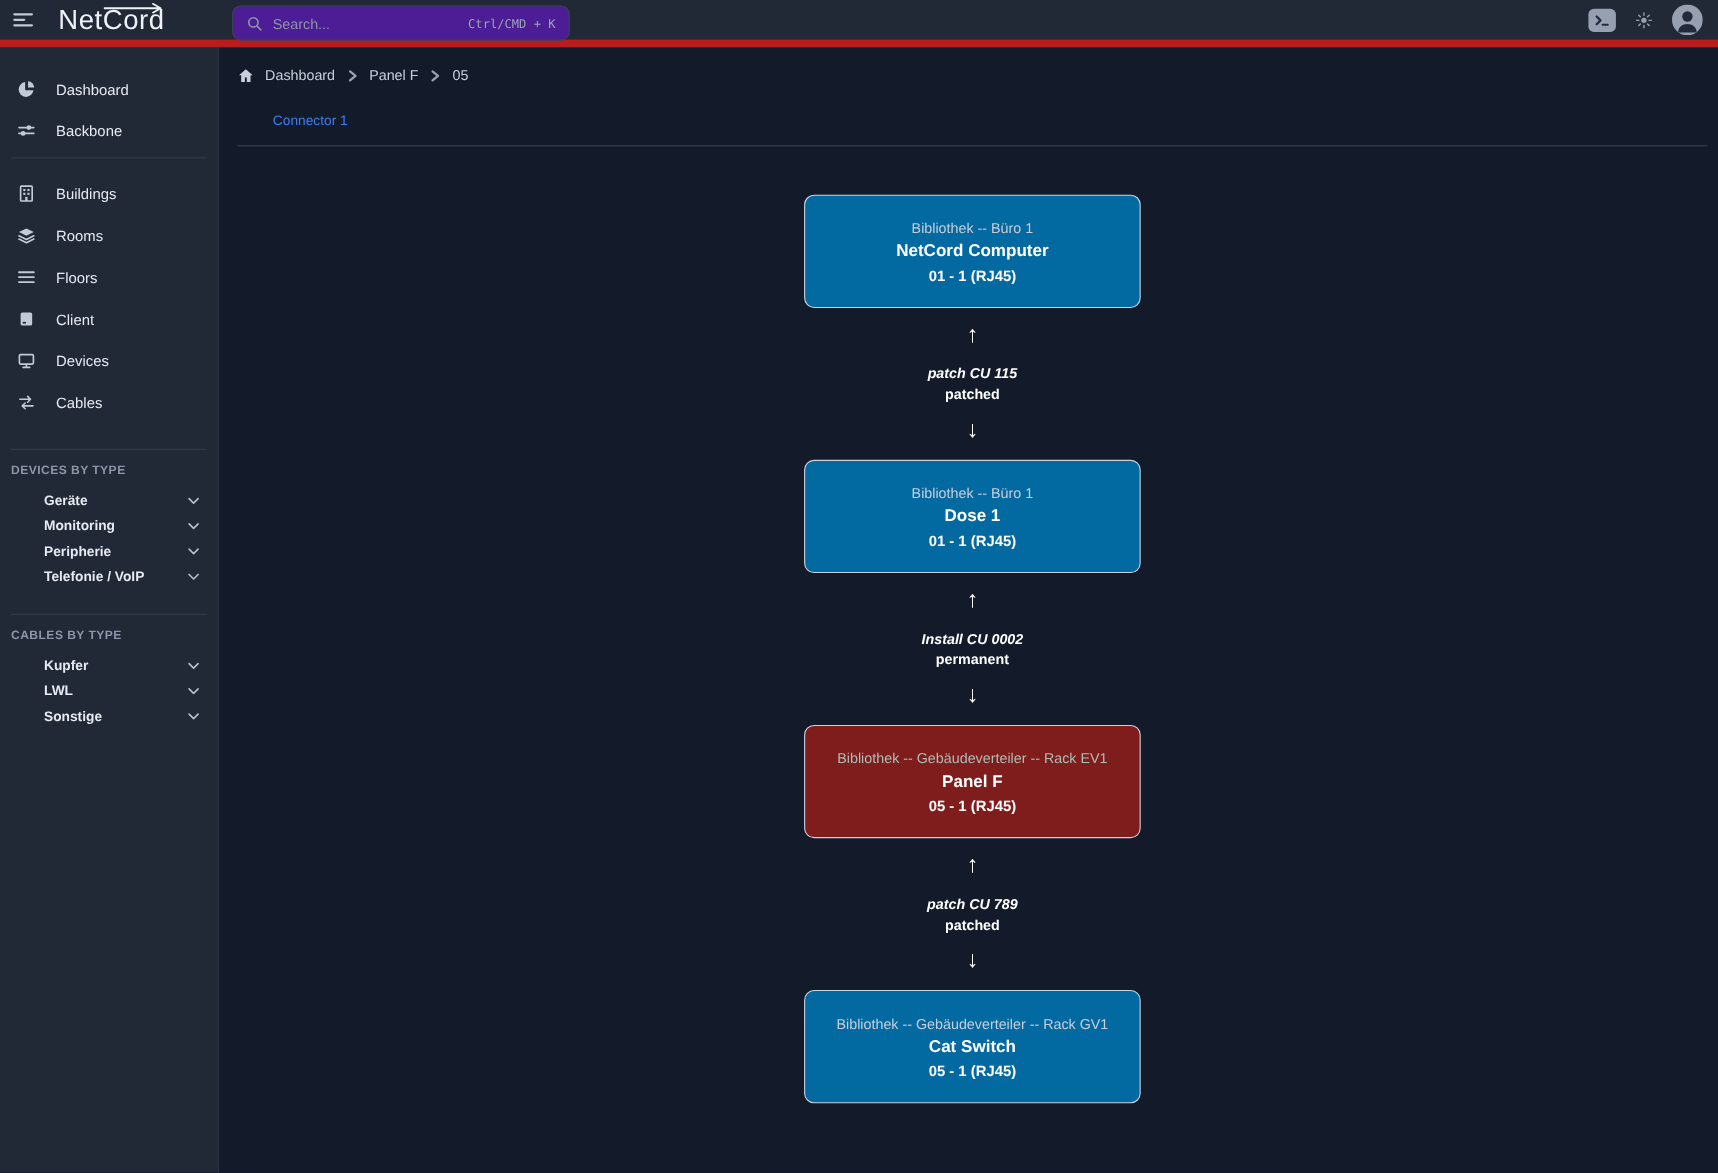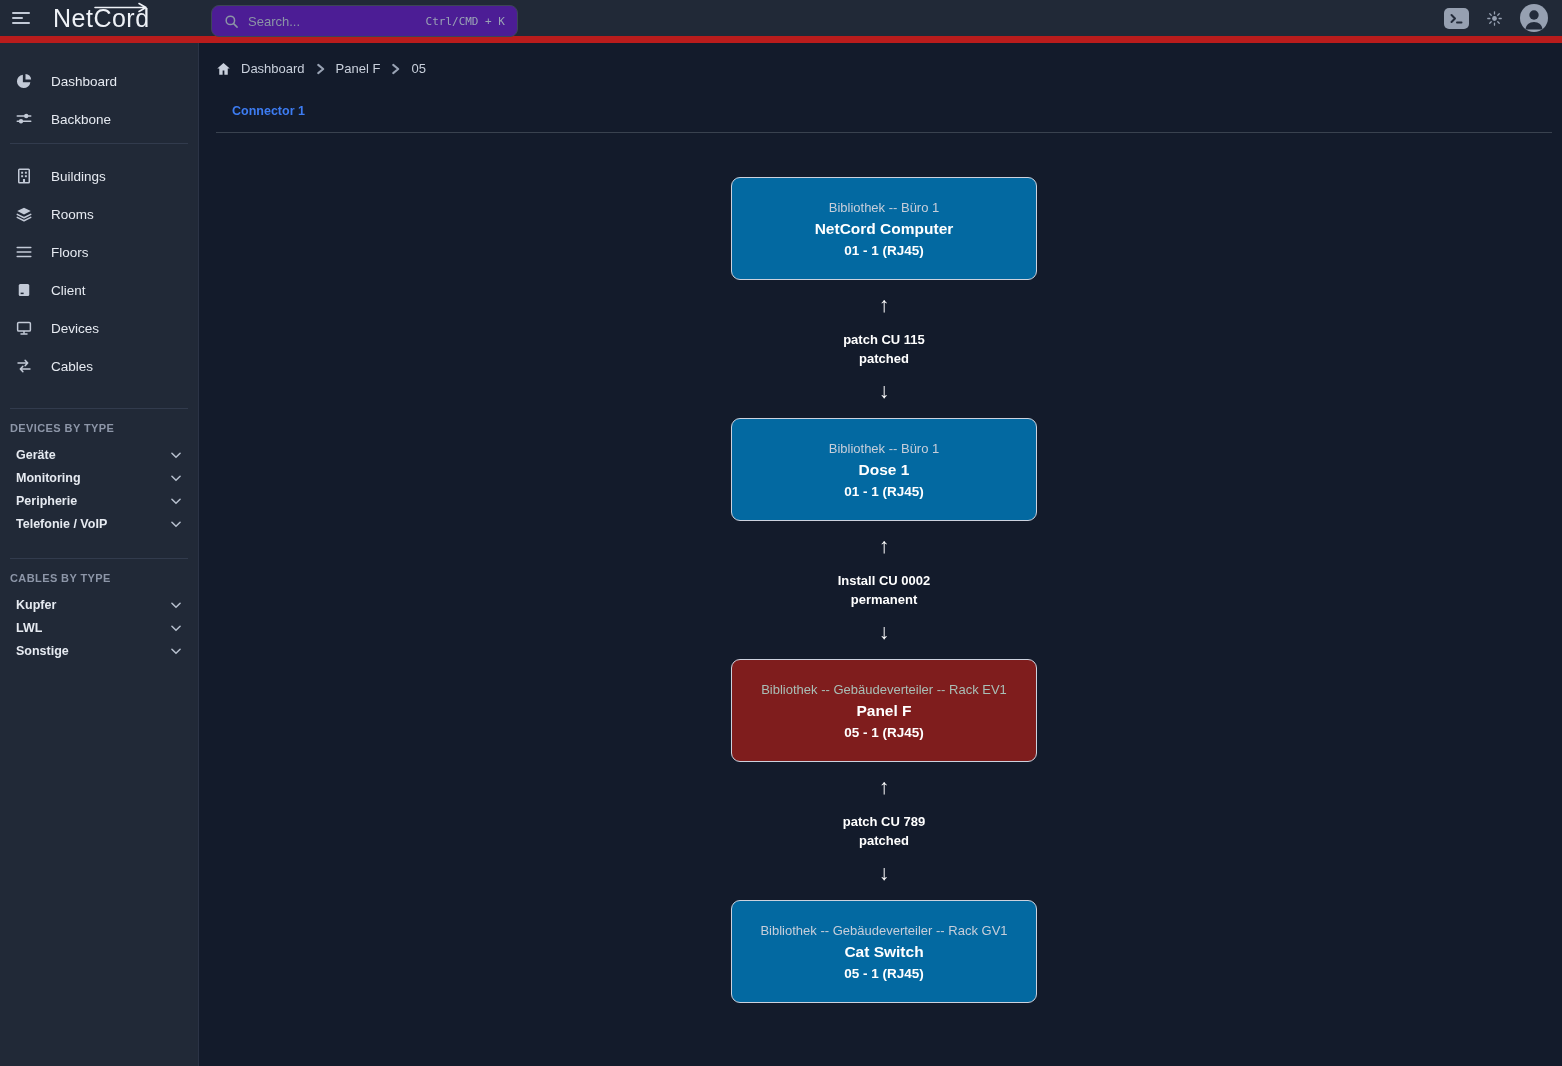--- a/index.html
+++ b/index.html
@@ -48,50 +48,50 @@
     padding-left:14px; font-size:13.5px; color:#e6eaf1; cursor:pointer;
   }
   .nav-item .ic { width:20px; display:flex; justify-content:center; }
   .side-divider { height:1px; background:#323b4d; margin:5px 10px 13px 10px; }
   .side-divider.mt { margin-top:23px; }
   .side-heading { margin:10px 0 9px; padding-left:10px; font-size:11px; font-weight:bold;
                   letter-spacing:0.4px; color:#8d96a8; }
   .filter-item {
     display:flex; align-items:center; justify-content:space-between;
     padding:4.5px 15px 4.5px 16px; font-size:12.5px; font-weight:bold;
-    color:#e6eaf1; cursor:pointer;
+    color:#e6eaf1; cursor:pointer;margin-left:24px;
   }
 
   
   .breadcrumb { margin-top:18px; display:flex; align-items:center; gap:10px;
                 font-size:13px; color:#c9d0dc; }
   .crumb { cursor:pointer; }
   .tabs { margin-top:25px; }
-  .tab { display:inline-block; margin-left:16px; font-size:12.5px; font-weight:bold;
+  .tab { display:inline-block; margin-left:32px; font-size:12.5px; font-weight:normal;
          color:#3d7cf2; cursor:pointer; }
   .tab-rule { height:1px; background:#39424f; margin-top:13px; }
 
   
   .diagram { margin-top:44px; display:flex; flex-direction:column; align-items:center; }
   .node-card {
     width:306px; height:103px; background:#0369a1; border:1px solid #ccd2de;
     border-radius:9px; display:flex; flex-direction:column; justify-content:center;
     align-items:center; gap:5px; text-align:center; cursor:pointer;
   }
   .node-card.green { background:#7f1d1d; }
   .node-loc { font-size:13px; color:#c7ceda; }
   .node-card.green .node-loc { color:#a9beb6; }
   .node-name { font-size:15.5px; font-weight:bold; color:#ffffff; }
   .node-port { font-size:13.5px; font-weight:bold; color:#ffffff; }
   .connection { display:flex; flex-direction:column; align-items:center; padding:14px 0 16px; }
   .arr { font-size:21px; line-height:22px; color:#ffffff; font-weight:bold; }
   .arr.up { margin-bottom:14px; }
   .arr.down { margin-top:12px; }
   .cable-name, .cable-status { font-size:13px; font-weight:bold; color:#ffffff; line-height:19px; }
-  .cable-name { cursor:pointer; }
+  .cable-name { cursor:pointer;font-style:italic; }
 
   svg { display:block; }
 </style>
 </head>
 <body>
 
 <header class="topbar">
   <div class="hamburger">
     <span></span>
       <span></span>

